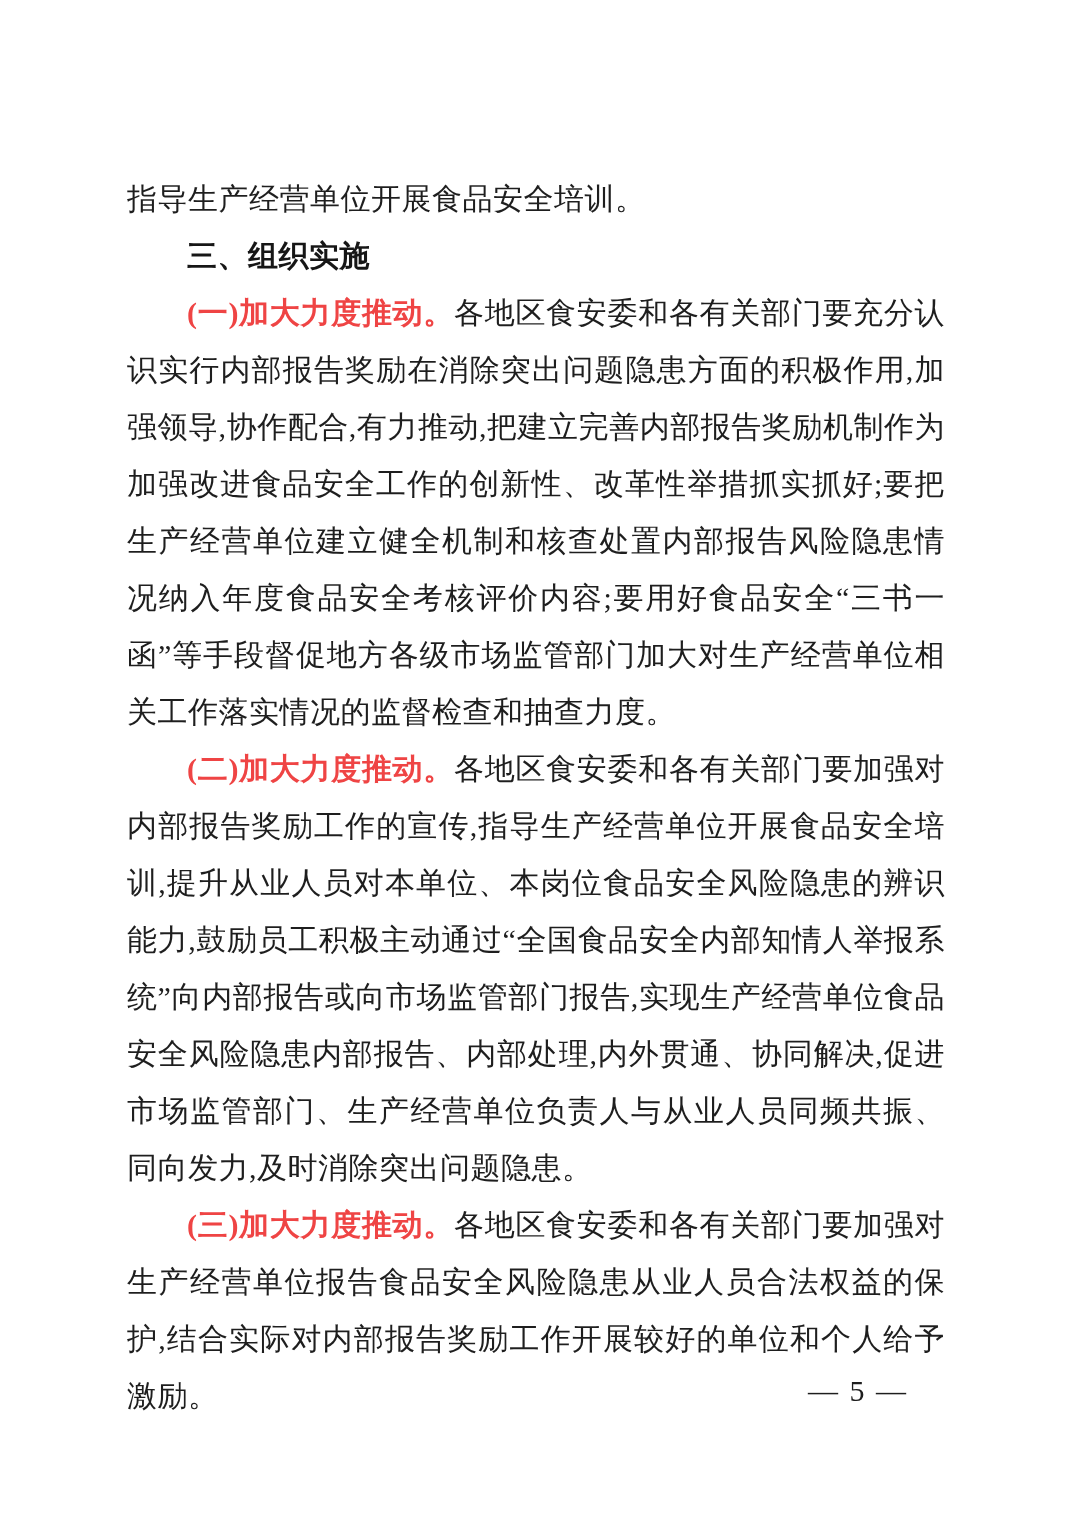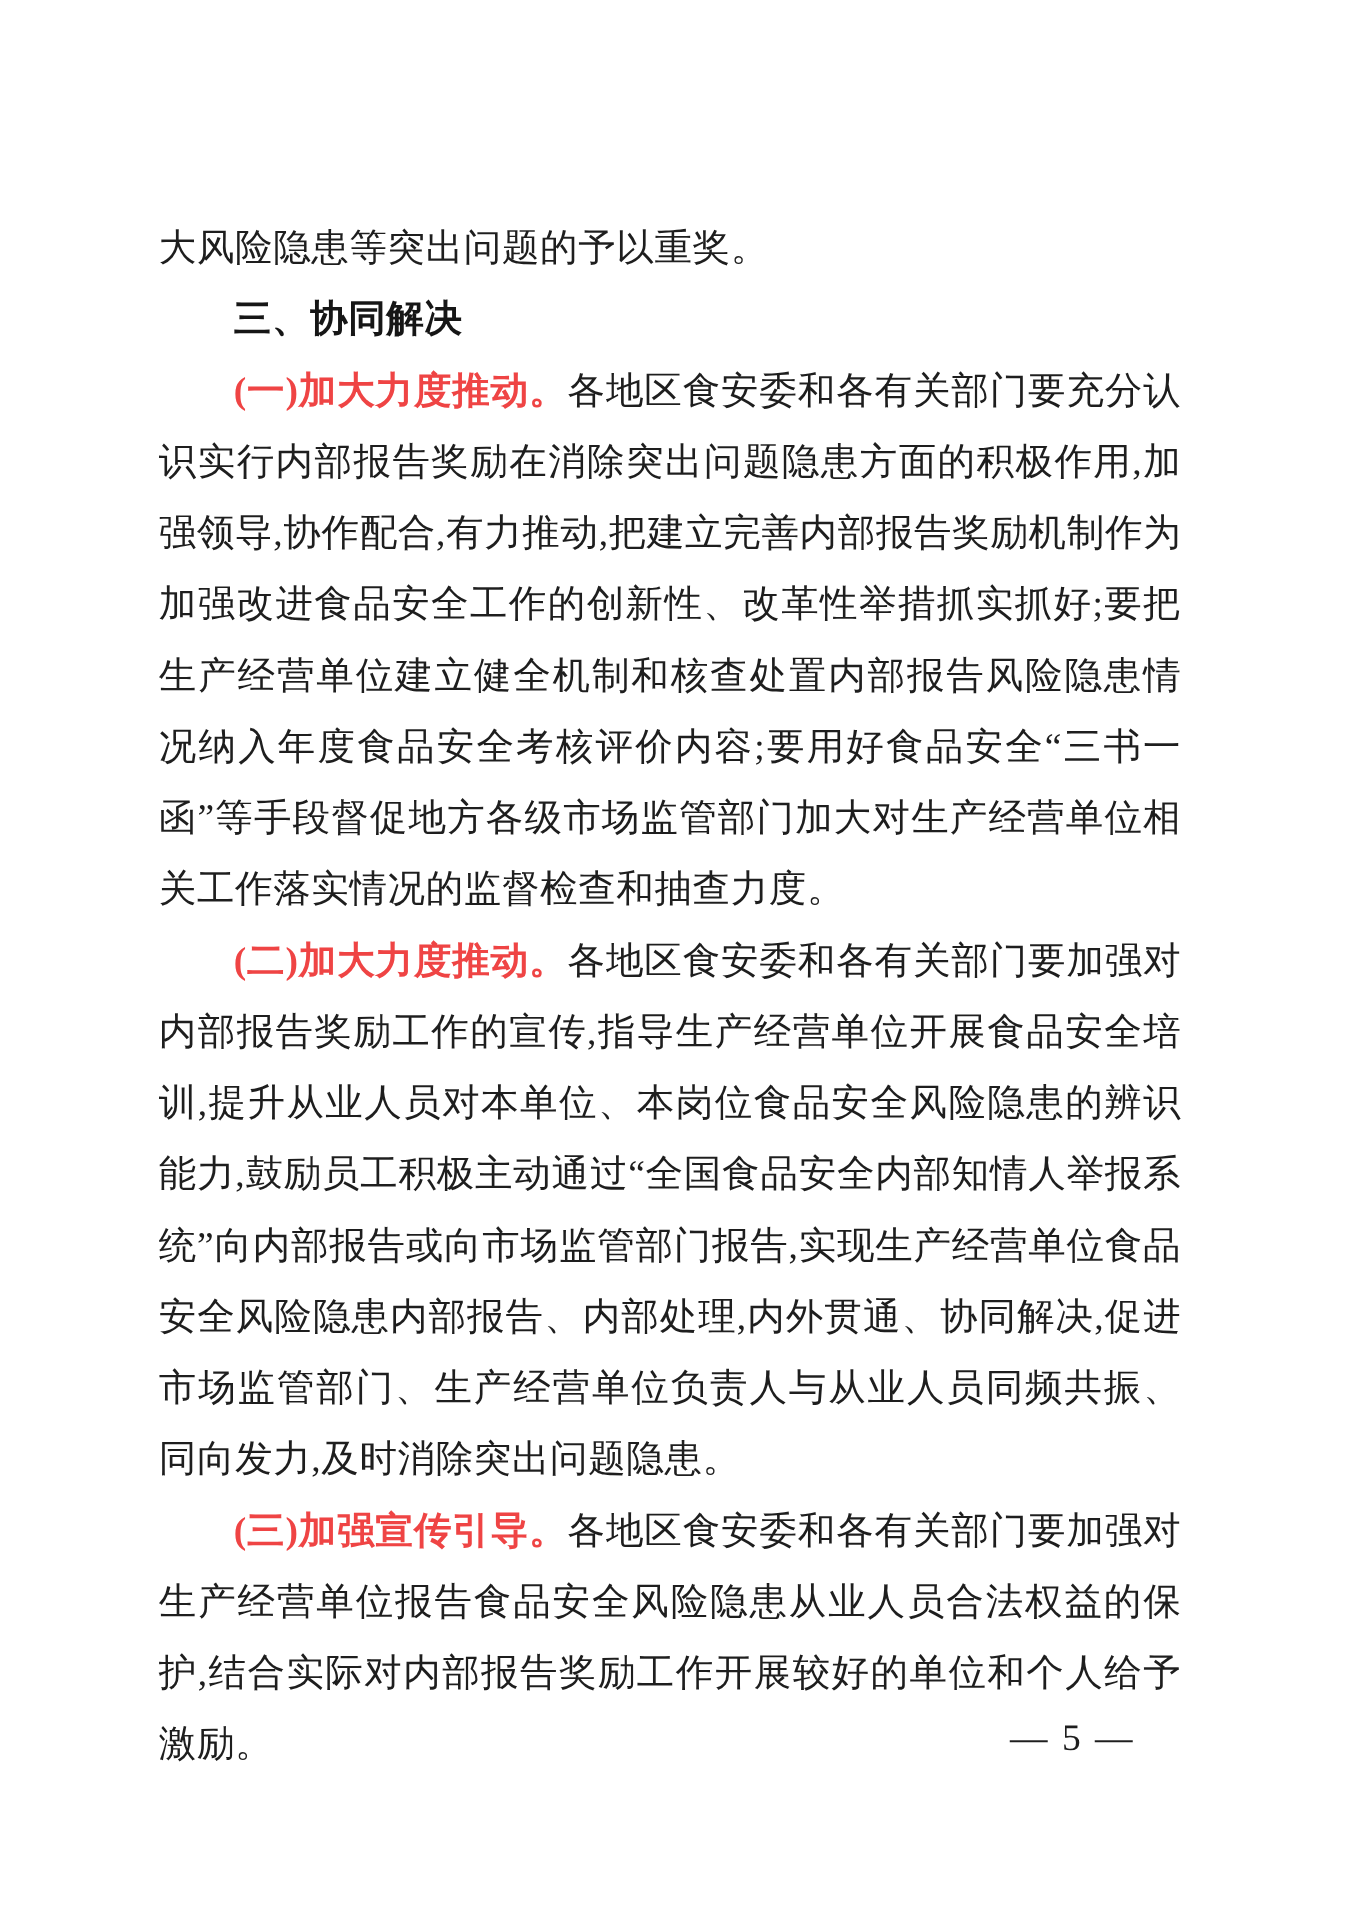--- a/index.html
+++ b/index.html
@@ -59,25 +59,25 @@
     letter-spacing: 2px;
     color: #1e1e1e;
     font-family: "Liberation Serif", "DejaVu Serif", serif;
   }
 </style>
 </head>
 <body>
 
 <div class="sheet">
   <div class="text-block">
-    <p class="cont">大风险隐患等突出问题的予以重奖。</p>
+    <p class="cont">指导生产经营单位开展食品安全培训。</p>
 
-    <p class="heading">三、协同解决</p>
+    <p class="heading">三、组织实施</p>
 
     <p class="para"><span class="lead">(一)加大力度推动。</span><span>各地区食安委和各有关部门要充分认识实行内部报告奖励在消除突出问题隐患方面的积极作用,加强领导,协作配合,有力推动,把建立完善内部报告奖励机制作为加强改进食品安全工作的创新性、改革性举措抓实抓好;要把生产经营单位建立健全机制和核查处置内部报告风险隐患情况纳入年度食品安全考核评价内容;要用好食品安全“三书一函”等手段督促地方各级市场监管部门加大对生产经营单位相关工作落实情况的监督检查和抽查力度。</span></p>
 
     <p class="para"><span class="lead">(二)加大力度推动。</span><span>各地区食安委和各有关部门要加强对内部报告奖励工作的宣传,指导生产经营单位开展食品安全培训,提升从业人员对本单位、本岗位食品安全风险隐患的辨识能力,鼓励员工积极主动通过“全国食品安全内部知情人举报系统”向内部报告或向市场监管部门报告,实现生产经营单位食品安全风险隐患内部报告、内部处理,内外贯通、协同解决,促进市场监管部门、生产经营单位负责人与从业人员同频共振、同向发力,及时消除突出问题隐患。</span></p>
 
-    <p class="para"><span class="lead">(三)加强宣传引导。</span><span>各地区食安委和各有关部门要加强对生产经营单位报告食品安全风险隐患从业人员合法权益的保护,结合实际对内部报告奖励工作开展较好的单位和个人给予激励。</span></p>
+    <p class="para"><span class="lead">(三)加大力度推动。</span><span>各地区食安委和各有关部门要加强对生产经营单位报告食品安全风险隐患从业人员合法权益的保护,结合实际对内部报告奖励工作开展较好的单位和个人给予激励。</span></p>
   </div>
 
   <div class="page-number">— 5 —</div>
 </div>
 
 </body></html>

